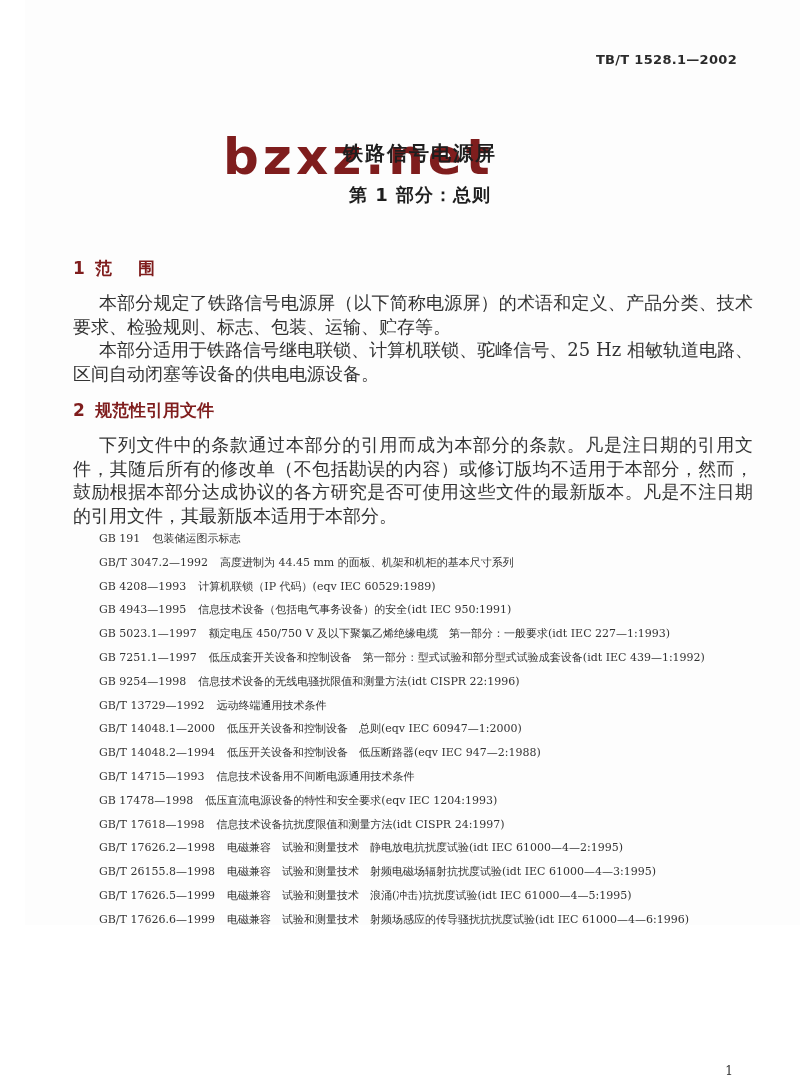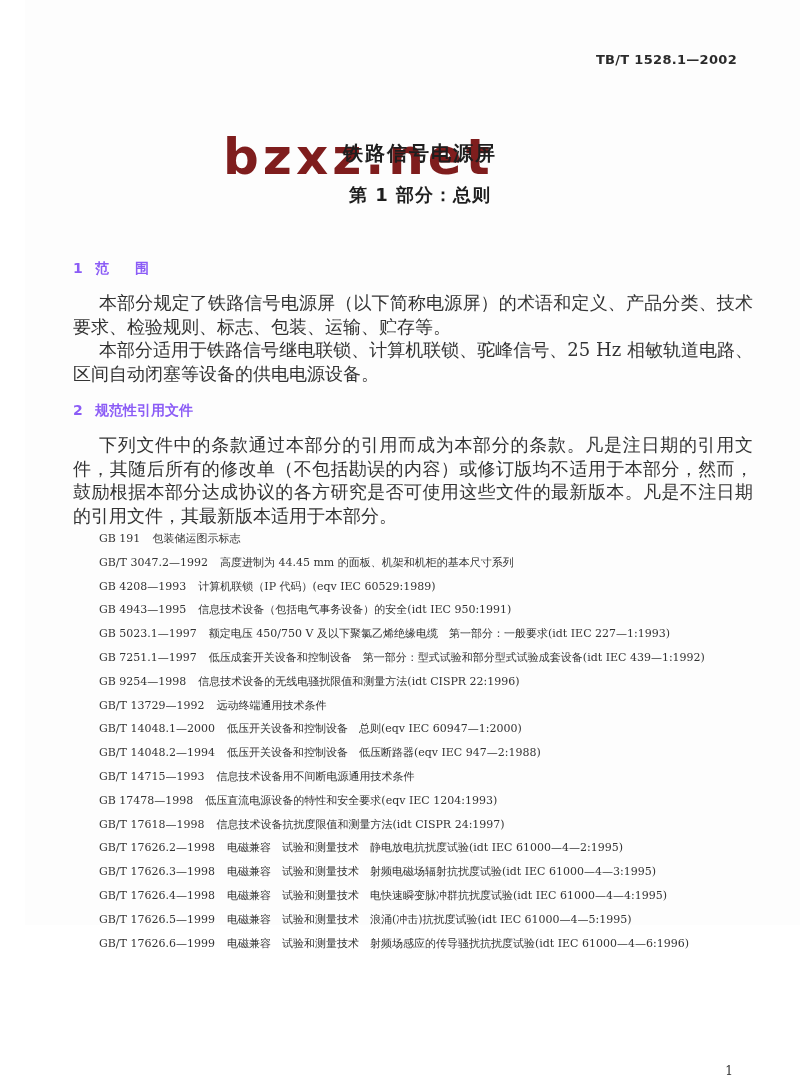--- a/index.html
+++ b/index.html
@@ -73,23 +73,23 @@
     }
     .content {
       position: absolute;
       top: 257px;
       left: 48px;
       width: 680px;
       z-index: 1;
     }
     .section-heading {
       font-family: "DejaVu Sans", "Liberation Sans", sans-serif;
-      font-size: 14px;
+      font-size: 17px;
       font-weight: bold;
-      color: #8b5cf6;
+      color: #7f1d1d;
       height: 22px;
       line-height: 22px;
     }
     .section-heading .num {
       display: inline-block;
       width: 22px;
     }
     .sec1 .title-text {
       letter-spacing: 26px;
     }
@@ -164,21 +164,20 @@
       <li class="ref-item"><span class="code">GB 5023.1—1997</span><span>额定电压 450/750 V 及以下聚氯乙烯绝缘电缆　第一部分：一般要求(idt IEC 227—1:1993)</span></li>
       <li class="ref-item"><span class="code">GB 7251.1—1997</span><span>低压成套开关设备和控制设备　第一部分：型式试验和部分型式试验成套设备(idt IEC 439—1:1992)</span></li>
       <li class="ref-item"><span class="code">GB 9254—1998</span><span>信息技术设备的无线电骚扰限值和测量方法(idt CISPR 22:1996)</span></li>
       <li class="ref-item"><span class="code">GB/T 13729—1992</span><span>远动终端通用技术条件</span></li>
       <li class="ref-item"><span class="code">GB/T 14048.1—2000</span><span>低压开关设备和控制设备　总则(eqv IEC 60947—1:2000)</span></li>
       <li class="ref-item"><span class="code">GB/T 14048.2—1994</span><span>低压开关设备和控制设备　低压断路器(eqv IEC 947—2:1988)</span></li>
       <li class="ref-item"><span class="code">GB/T 14715—1993</span><span>信息技术设备用不间断电源通用技术条件</span></li>
       <li class="ref-item"><span class="code">GB 17478—1998</span><span>低压直流电源设备的特性和安全要求(eqv IEC 1204:1993)</span></li>
       <li class="ref-item"><span class="code">GB/T 17618—1998</span><span>信息技术设备抗扰度限值和测量方法(idt CISPR 24:1997)</span></li>
       <li class="ref-item"><span class="code">GB/T 17626.2—1998</span><span>电磁兼容　试验和测量技术　静电放电抗扰度试验(idt IEC 61000—4—2:1995)</span></li>
-      <li class="ref-item"><span class="code">GB/T 17626.3—1998</span><span>电磁兼容　试验和测量技术　射频电磁场辐射抗扰度试验(idt IEC 61000—4—3:1995)</span></li>
-      <li class="ref-item"><span class="code">GB/T 17626.4—1998</span><span>电磁兼容　试验和测量技术　电快速瞬变脉冲群抗扰度试验(idt IEC 61000—4—4:1995)</span></li>
+      <li class="ref-item"><span class="code">GB/T 26155.8—1998</span><span>电磁兼容　试验和测量技术　射频电磁场辐射抗扰度试验(idt IEC 61000—4—3:1995)</span></li>
       <li class="ref-item"><span class="code">GB/T 17626.5—1999</span><span>电磁兼容　试验和测量技术　浪涌(冲击)抗扰度试验(idt IEC 61000—4—5:1995)</span></li>
       <li class="ref-item"><span class="code">GB/T 17626.6—1999</span><span>电磁兼容　试验和测量技术　射频场感应的传导骚扰抗扰度试验(idt IEC 61000—4—6:1996)</span></li>
     </ul>
   </div>
 
   <div class="page-number">1</div>
 </div>
 
 </body></html>

